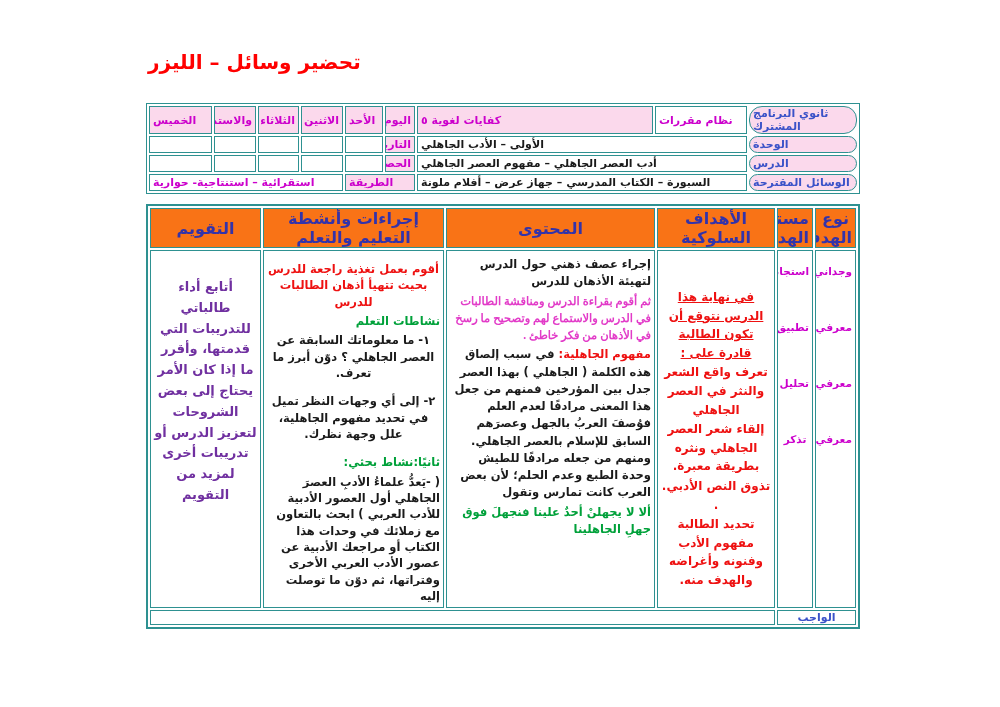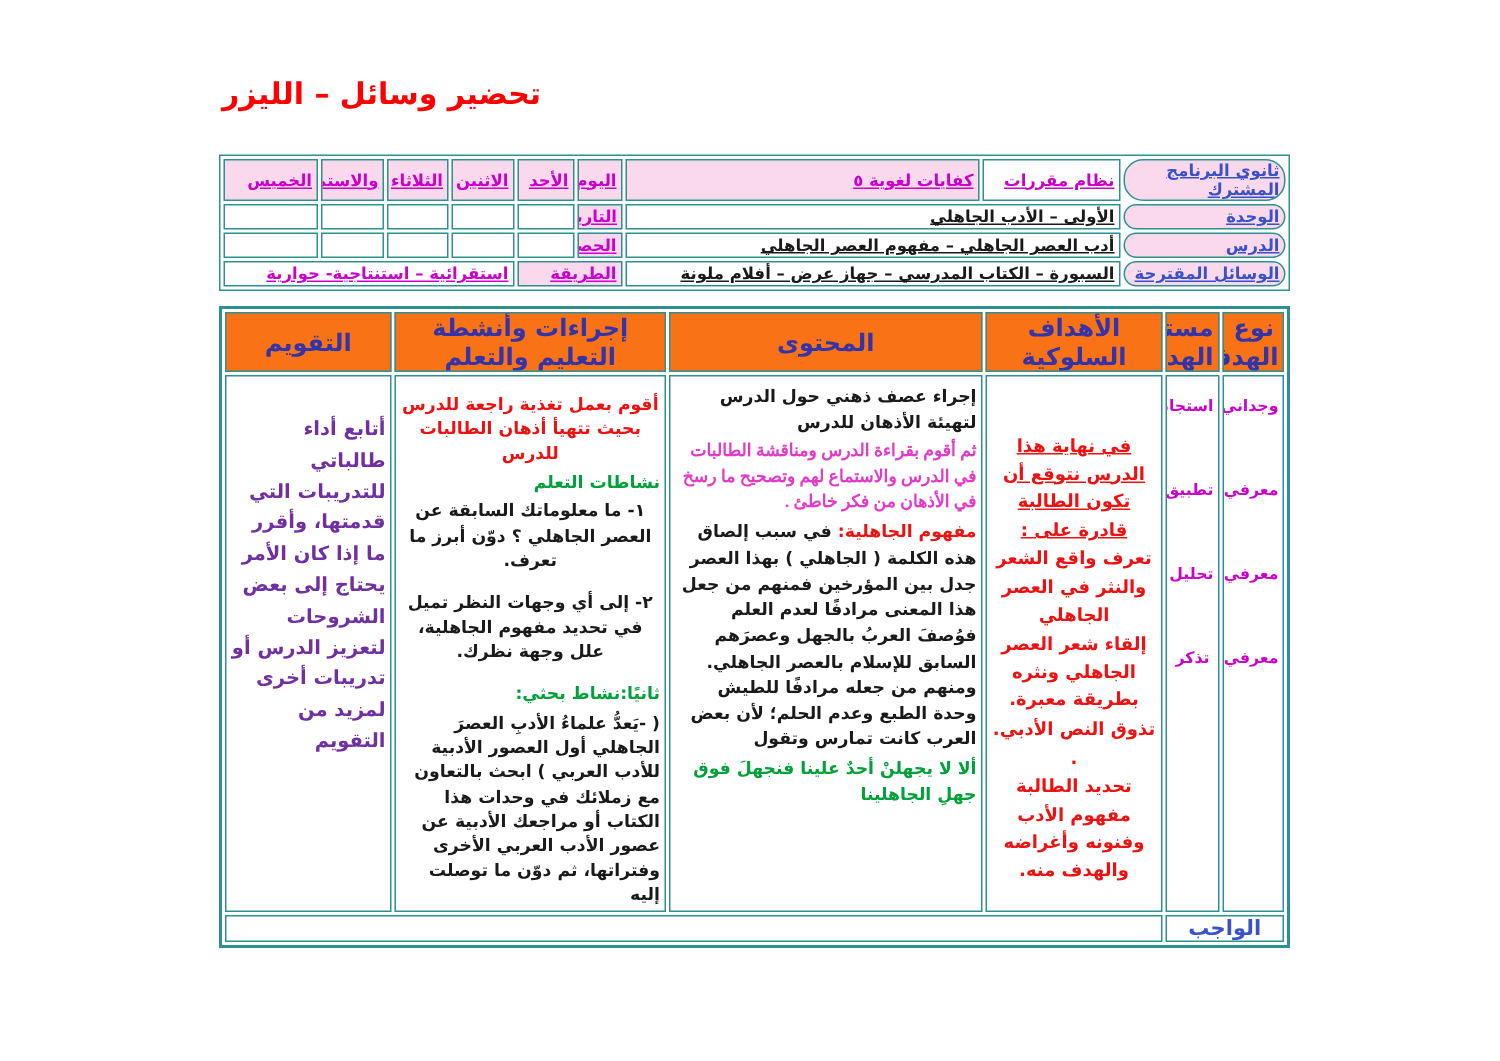--- a/index.html
+++ b/index.html
@@ -8,21 +8,21 @@
   .title{position:absolute;top:50px;left:148px;width:730px;text-align:left;
          color:#ff0000;font-size:20px;letter-spacing:.5px;}
   .doc{position:absolute;top:103px;left:148px;width:712px;direction:rtl;}
 
   table{border-collapse:separate;border-spacing:2px;table-layout:fixed;width:710px;
         background:#ffffff;}
   td,th{border:1px solid #2e9191;padding:0 3px;overflow:hidden;}
 
   
   .info-table{border:1px solid #2e9191;}
-  .info-table td{font-size:11px;text-align:right;vertical-align:middle;height:15px;text-decoration:underline;}
+  .info-table td{font-size:11px;text-align:left;vertical-align:middle;height:15px;}
   .info-table tr.r1 td{height:20px;}
   .fill{background:#fbd9ec;}
   .white{background:#ffffff;}
   .t-blue{color:#3a52c8;border-radius:13px;}
   .t-mag{color:#cc00cc;}
   .t-dark{color:#1a1a1a;}
 
   
   .main-table{margin-top:10px;border:2px solid #2e9191;}
   .main-table th{background:#f97316;color:#3333aa;font-size:16px;height:26px;
@@ -41,23 +41,23 @@
   .t-pink{color:#e23bc8;font-family:Liberation Serif, serif;}
   .t-red{color:#ee1111;}
   .t-green{color:#00a13a;}
 
   .proc-col{font-size:11.5px;line-height:1.42;color:#1a1a1a;padding-top:10px;}
   .proc-col p{margin:0 0 3px 0;}
   .p-center{text-align:center;}
   .p-right{text-align:right;}
   .gap{margin-top:12px !important;}
 
-  .eval-col{color:#7030a0;font-size:13px;line-height:1.6;padding-top:26px;}
+  .eval-col{color:#7030a0;text-align:center;font-size:13px;line-height:1.6;padding-top:26px;}
 
-  .hw-row td{height:13px;font-size:14px;vertical-align:middle;background:#ffffff;}
+  .hw-row td{height:13px;font-size:11px;vertical-align:middle;background:#ffffff;}
   .hw-label{color:#3a52c8;text-align:center;}
 </style>
 </head>
 <body>
 
 <div class="page">
 
   <div class="title">تحضير وسائل  –  الليزر</div>
 
   <div class="doc">

